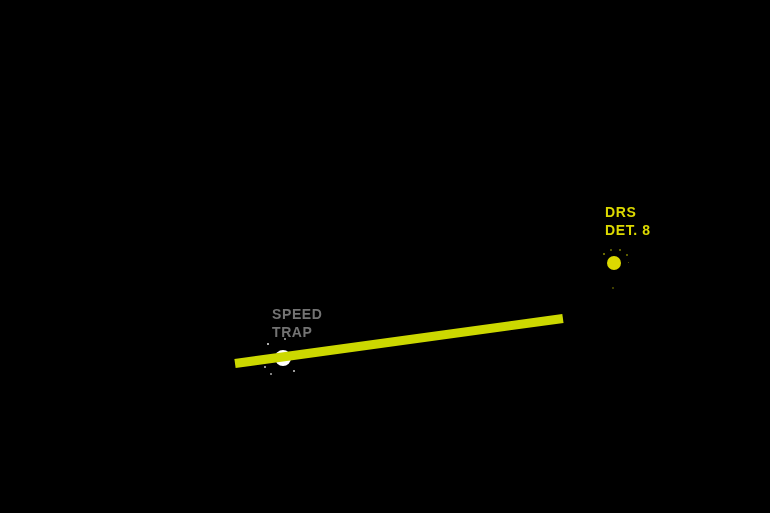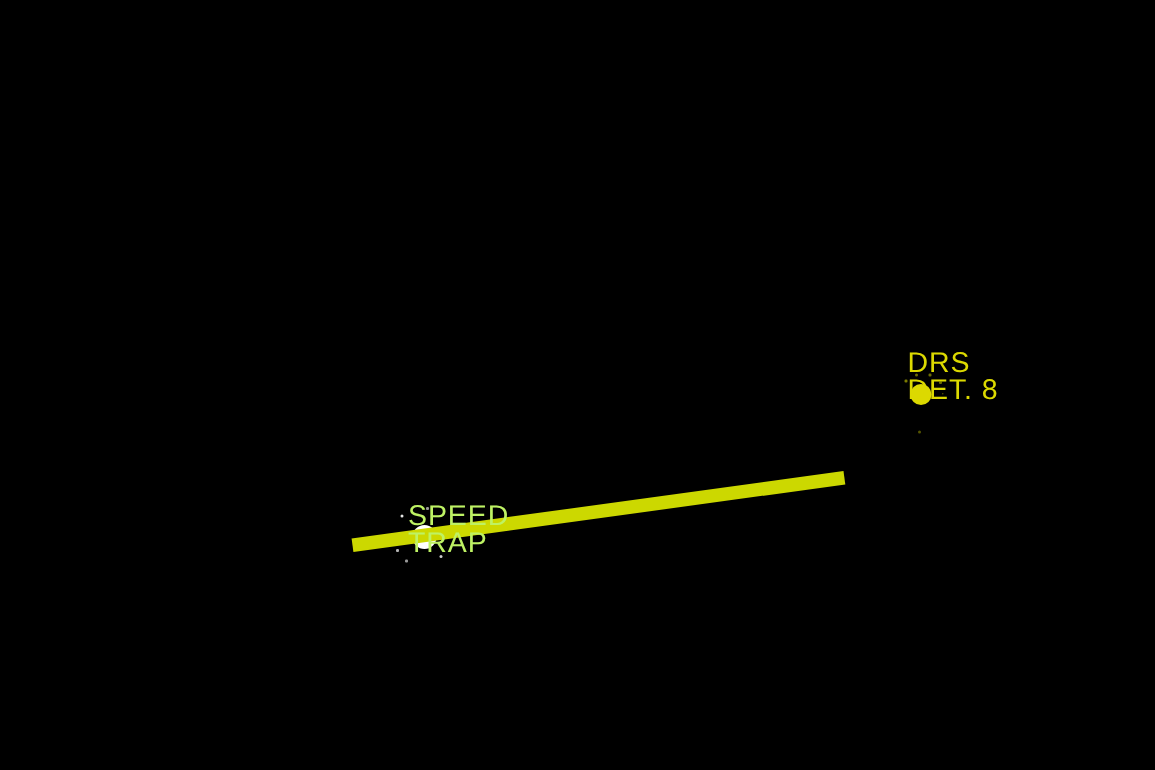--- a/index.html
+++ b/index.html
@@ -20,42 +20,41 @@
     z-index: 2;
   }
   .marker-dot {
     position: absolute;
     border-radius: 50%;
     z-index: 1;
   }
   .marker-label {
     position: absolute;
     z-index: 3;
-    font-weight: 400;
-    font-size: 19px;
+    font-weight: 700;
+    font-size: 14px;
     line-height: 18px;
     letter-spacing: 0.6px;
     white-space: nowrap;
-    margin-top: 31px;
   }
   .particle {
     position: absolute;
     border-radius: 50%;
     z-index: 3;
   }
 </style>
 </head>
 <body>
 
 <div class="stage" style="background: rgb(0, 0, 0);">
 
   <div class="track-line" style="left: 235px; top: 358.5px; width: 331.072px; height: 9px; background: rgb(204, 216, 0); transform: rotate(-7.81193deg);"></div>
 
   <div class="marker-dot" style="left: 275px; top: 350px; width: 16px; height: 16px; background: rgb(255, 255, 255);"></div>
-  <div class="marker-label" style="left: 272px; top: 305px; color: #bef264;">
+  <div class="marker-label" style="left: 272px; top: 305px; color: #737373;">
     <div>SPEED</div>
     <div>TRAP</div>
   </div>
 
   <div class="marker-dot" style="left: 607px; top: 256px; width: 14px; height: 14px; background: rgb(220, 217, 0);"></div>
   <div class="marker-label" style="left: 605px; top: 203px; color: rgb(220, 217, 0);">
     <div>DRS</div>
     <div>DET. 8</div>
   </div>
 

